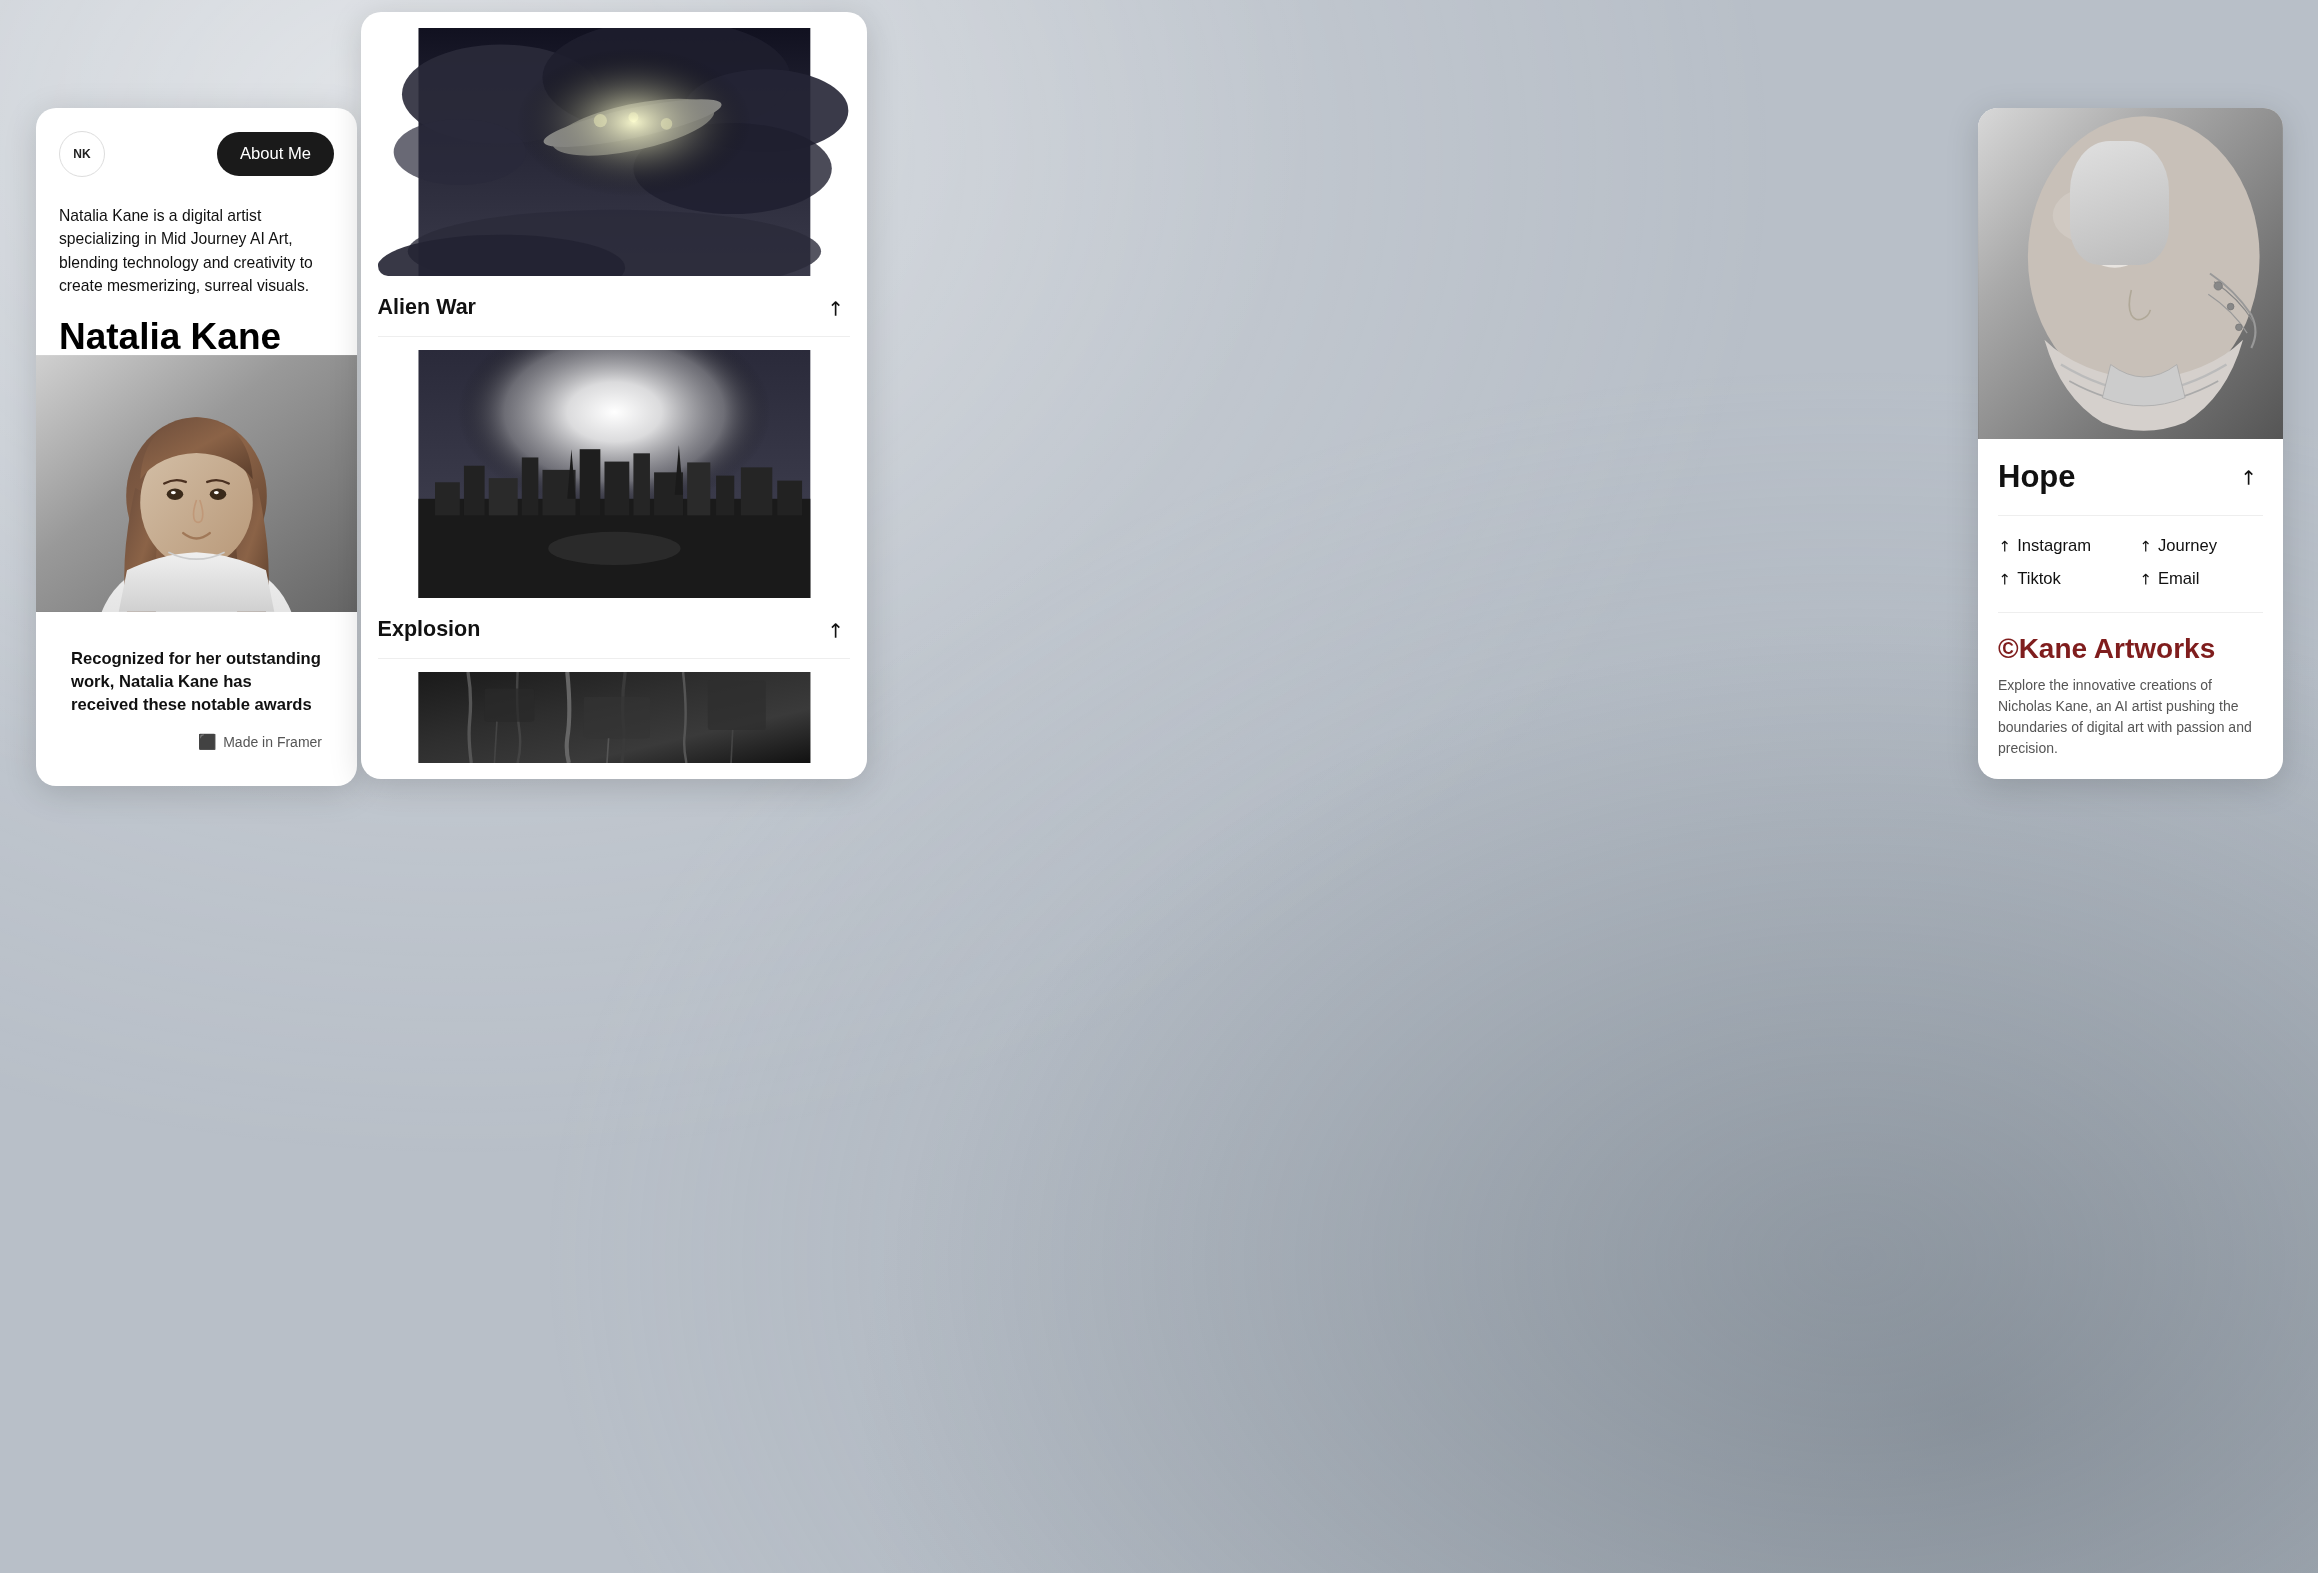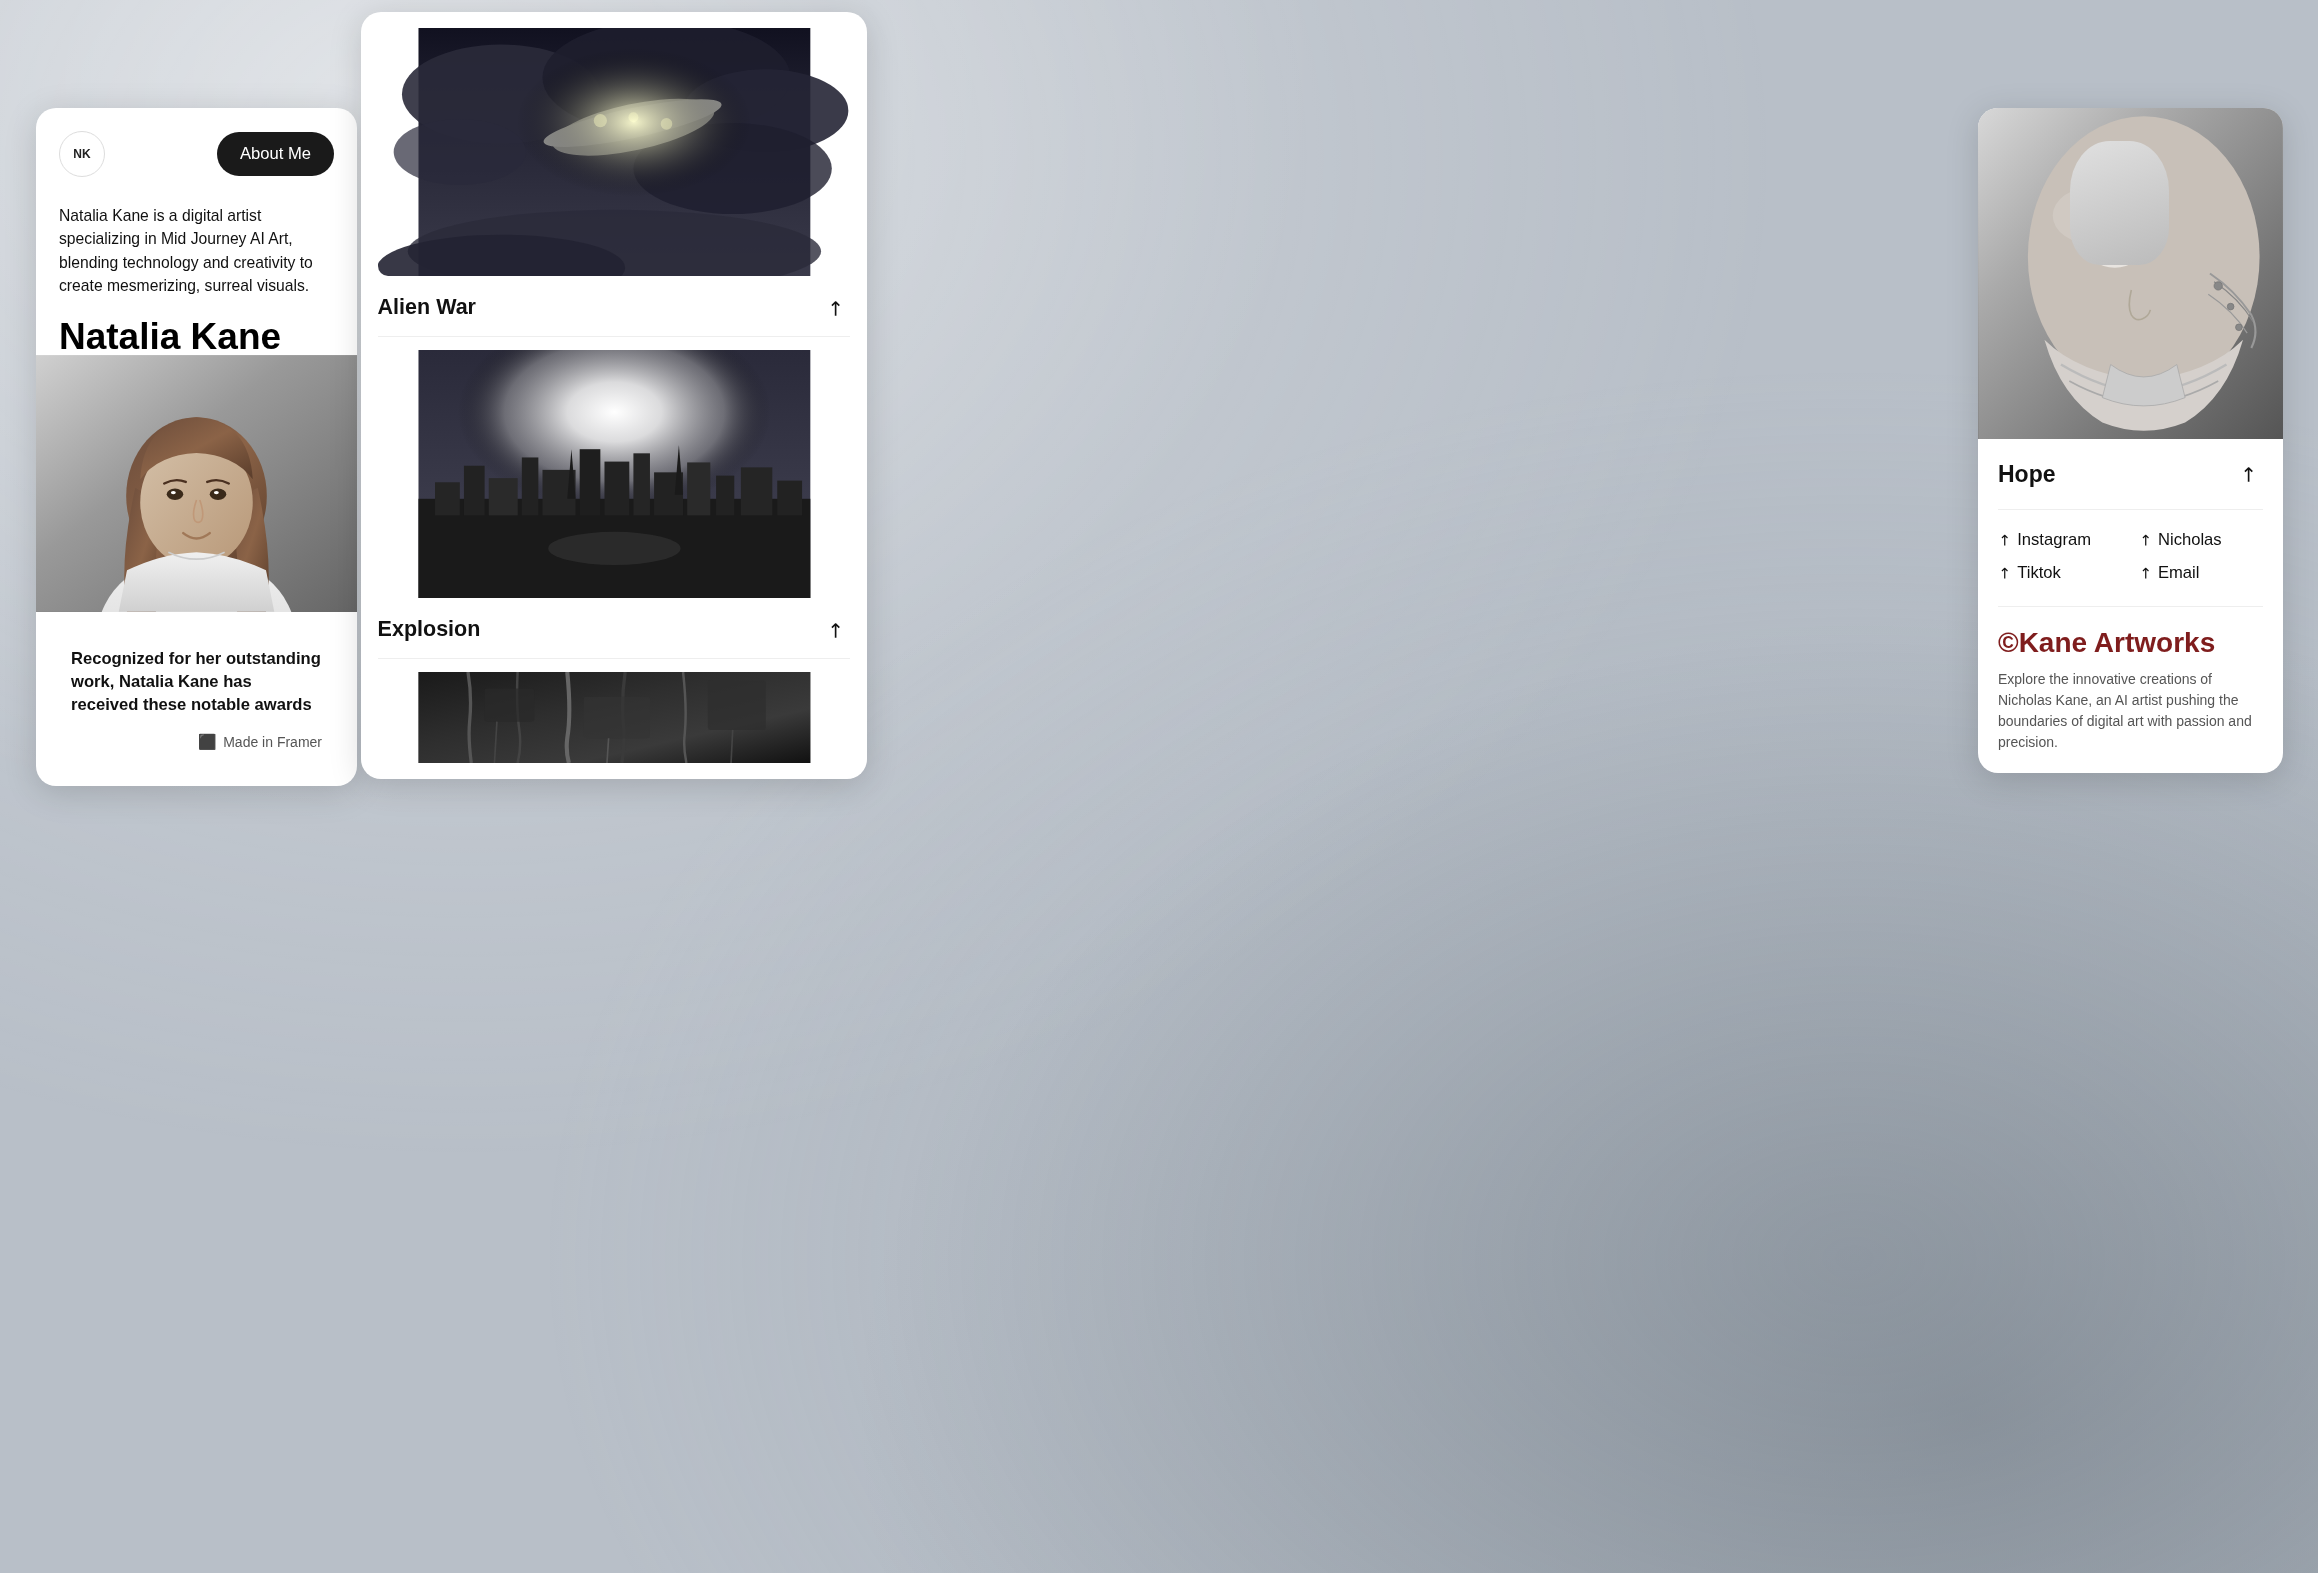--- a/index.html
+++ b/index.html
@@ -220,21 +220,21 @@
     }
 
     .hope-row {
       display: flex;
       align-items: center;
       justify-content: space-between;
       margin-bottom: 20px;
     }
 
     .hope-title {
-      font-size: 23px;
+      font-size: 31px;
       font-weight: 700;
       color: #111;
     }
 
     .social-links {
       display: grid;
       grid-template-columns: 1fr 1fr;
       gap: 13.2px 16.6px;
       margin-bottom: 23px;
     }
@@ -550,21 +550,21 @@
 
       <div class="social-divider"></div>
 
       <div class="social-links">
         <a class="social-link">
           <span class="social-arrow">↗</span>
           <span>Instagram</span>
         </a>
         <a class="social-link">
           <span class="social-arrow">↗</span>
-          <span>Nicholas</span>
+          <span>Journey</span>
         </a>
         <a class="social-link">
           <span class="social-arrow">↗</span>
           <span>Tiktok</span>
         </a>
         <a class="social-link">
           <span class="social-arrow">↗</span>
           <span>Email</span>
         </a>
       </div>

